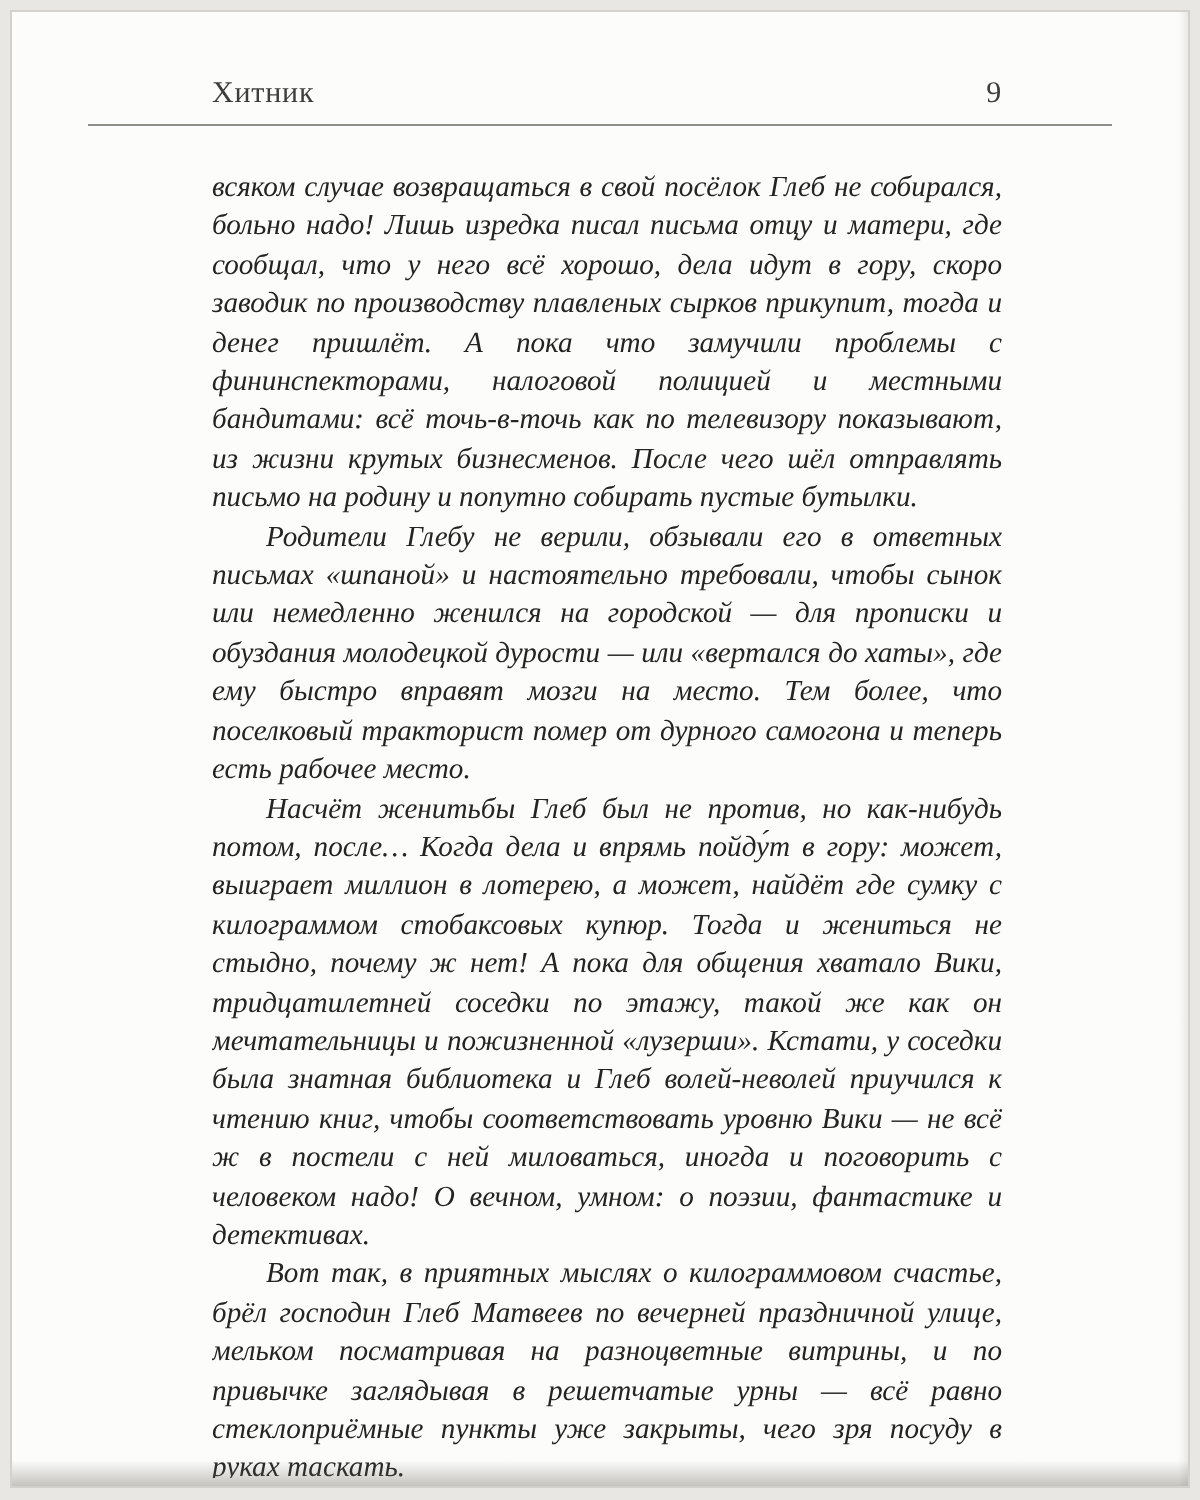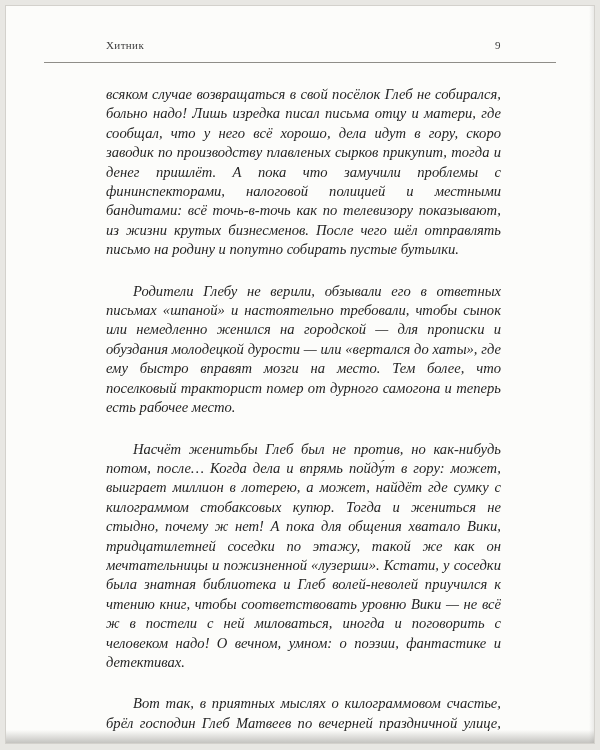--- a/index.html
+++ b/index.html
@@ -32,42 +32,42 @@
     top: 0; bottom: 0; right: 0; width: 5px;
     background: linear-gradient(to right, rgba(105,103,97,0) 0%, rgba(105,103,97,0.12) 100%);
     pointer-events: none;
   }
   .running-header {
     position: absolute;
     top: 33px; left: 100px; right: 93px;
     display: flex;
     justify-content: space-between;
     align-items: baseline;
-    font-size: 11px;
+    font-size: 15px;
     color: #3d3d3d;
     letter-spacing: 0.4px;
     text-align: right;
   }
   .header-rule {
     position: absolute;
     top: 56px; left: 38px; right: 38px;
     height: 1px;
     background: #8f8d88;
   }
   .text-block {
     position: absolute;
     top: 79px; left: 100px; right: 93px; bottom: 4px;
     color: #242424;
     font-size: 14.6px;
     line-height: 19.4px;
     text-align: justify;
     overflow: hidden;
   }
   .para { margin: 0; font-style: italic; }
-  .para.indent { text-indent: 27px; margin-top: 22px; }
+  .para.indent { text-indent: 27px; }
 </style>
 </head>
 <body>
 
 <div class="page">
   <div class="running-header">
     <span class="header-title">Хитник</span>
     <span class="header-page-number">9</span>
   </div>
   <div class="header-rule"></div>

